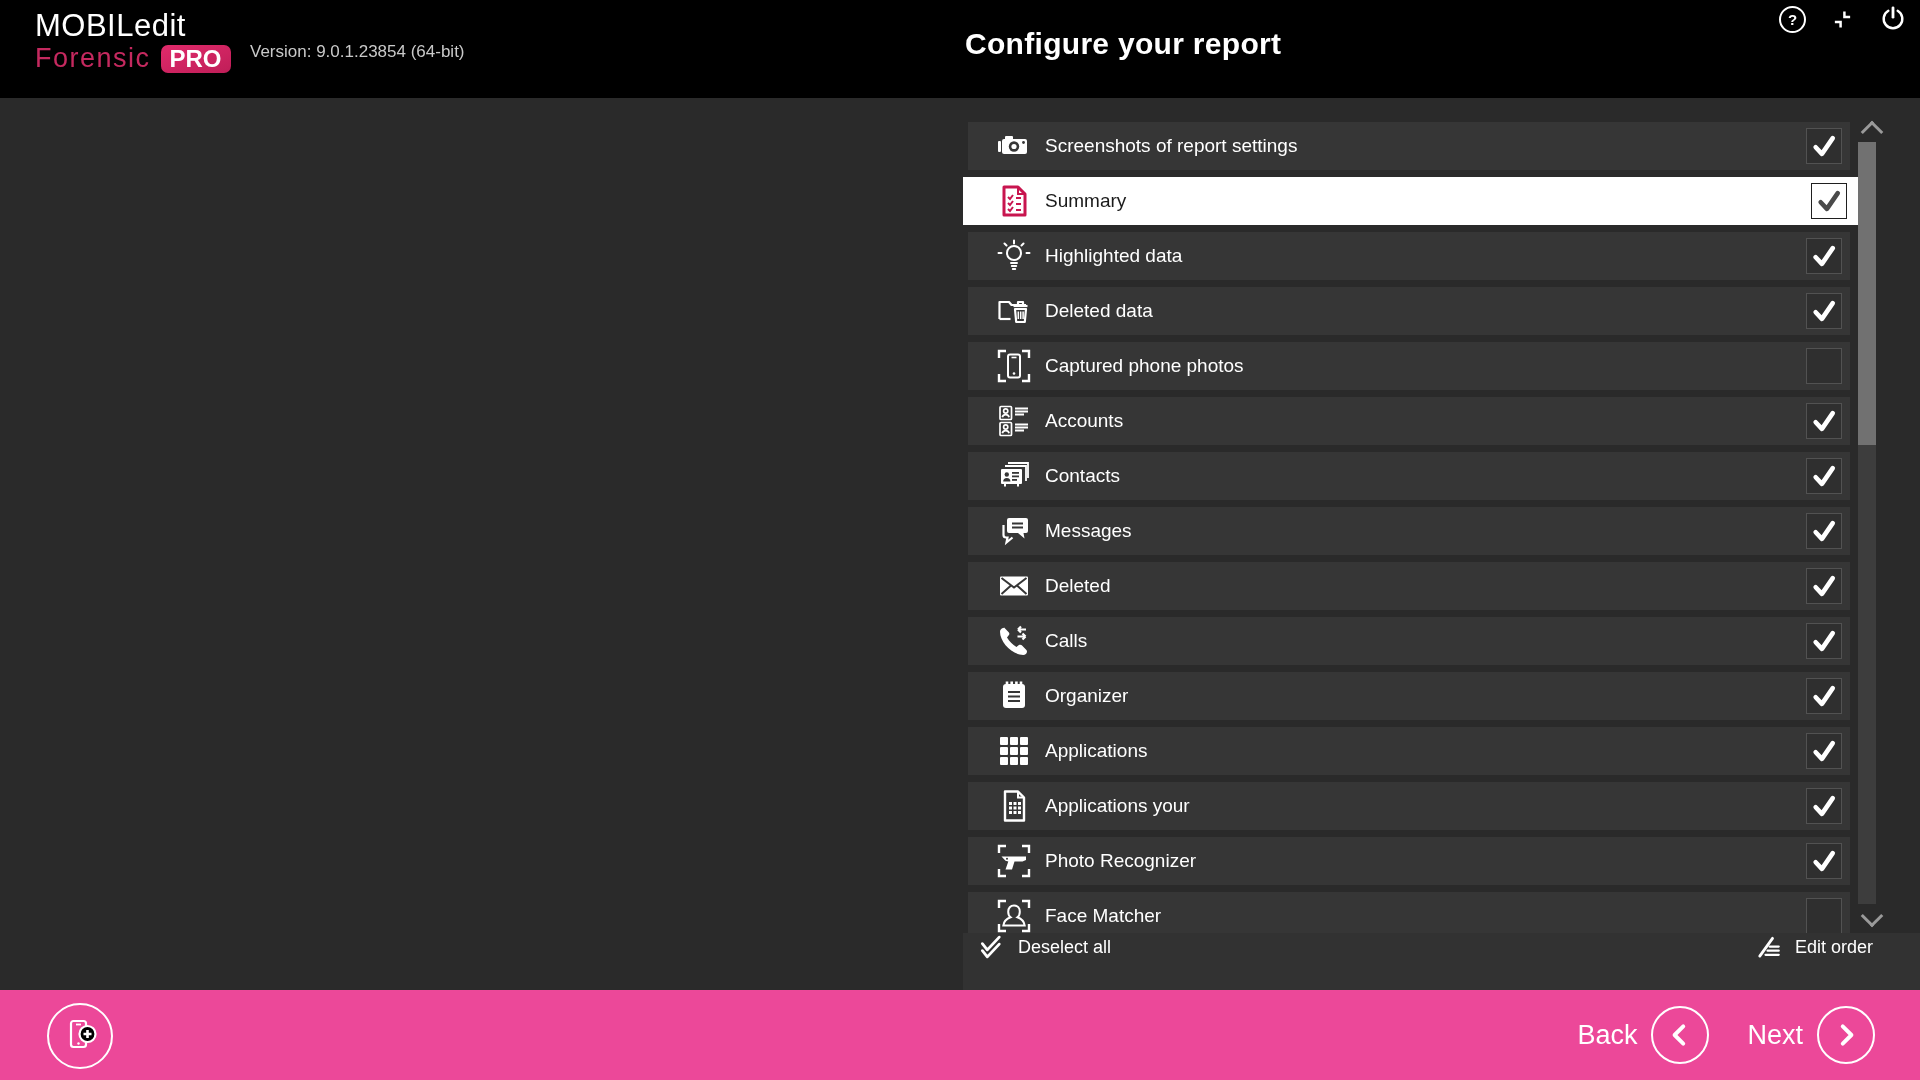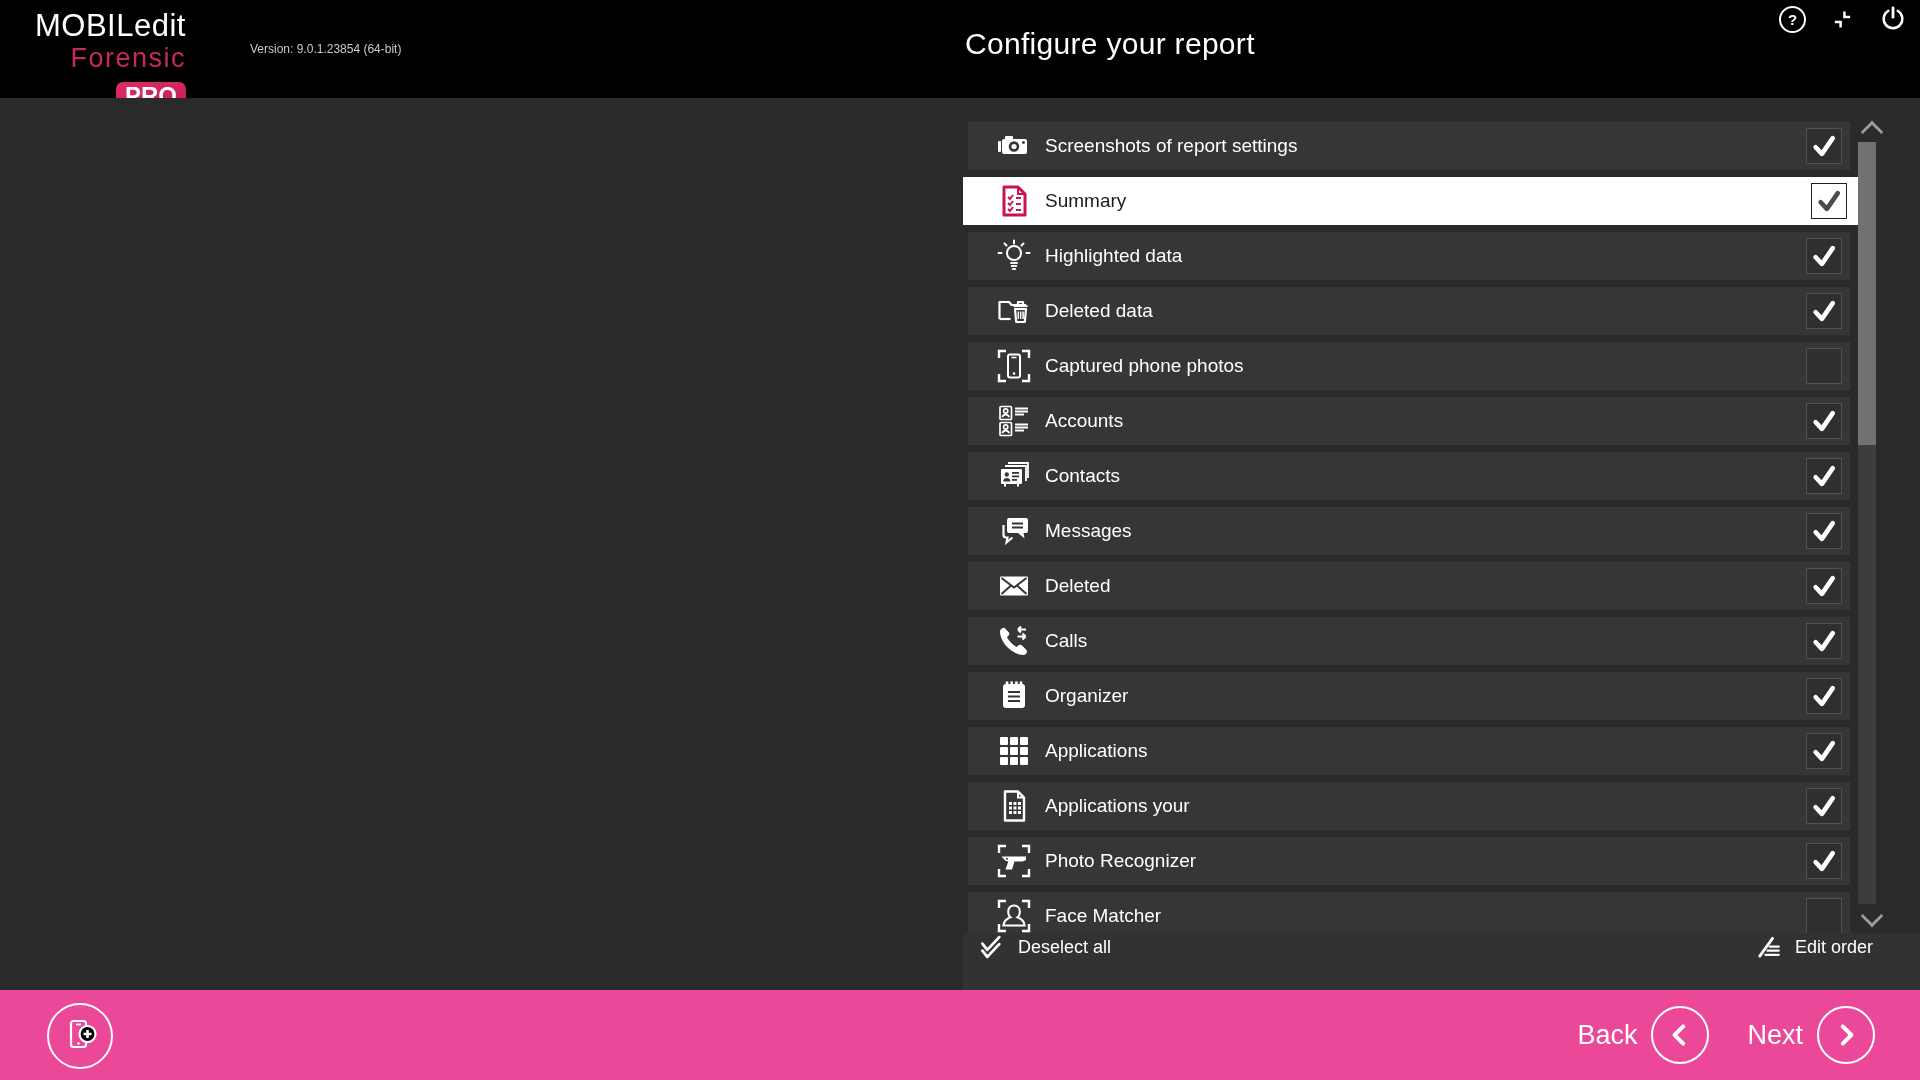--- a/index.html
+++ b/index.html
@@ -3,26 +3,26 @@
 <meta charset="utf-8">
 <style>
   html,body{margin:0;padding:0;background:#000;overflow:hidden;}
   #stage{position:relative;width:1920px;height:1080px;background:#000;
          font-family:"Liberation Sans",sans-serif;color:#fff;overflow:hidden;}
 
   
   .top-header{position:absolute;top:0;left:0;width:1920px;height:98px;background:#000;}
   .logo{position:absolute;left:35px;top:10px;line-height:1;}
   .logo-line1{font-size:31px;font-weight:400;letter-spacing:.5px;color:#fff;}
-  .logo-line2{display:flex;align-items:flex-end;gap:10px;margin-top:4px;flex-direction:column;}
+  .logo-line2{display:flex;align-items:flex-start;gap:10px;margin-top:4px;}
   .logo-forensic{font-size:27px;font-weight:400;letter-spacing:1.5px;color:#c5295f;}
   .logo-badge{display:inline-block;background:linear-gradient(160deg,#e12a6b,#bf1e58);
               border-radius:7px;padding:2px 9px;font-size:24px;font-weight:700;color:#fff;}
-  .version{position:absolute;left:250px;top:42px;font-size:12px;color:#c9c9c9;}
-  .page-title{position:absolute;left:965px;top:27px;font-size:30px;font-weight:400;color:#fff;letter-spacing:.3px;}
+  .version{position:absolute;left:250px;top:42px;font-size:17px;color:#c9c9c9;}
+  .page-title{position:absolute;left:965px;top:27px;font-size:30px;font-weight:700;color:#fff;letter-spacing:.3px;}
   .win-icons{position:absolute;top:4px;right:13px;display:flex;align-items:center;gap:26px;height:30px;}
   .win-icon{display:flex;align-items:center;justify-content:center;cursor:pointer;}
   .help-circle{width:23px;height:23px;border:2px solid #fff;border-radius:50%;
                display:flex;align-items:center;justify-content:center;font-size:15px;font-weight:700;color:#fff;}
   .restore-svg{width:21px;height:21px;}
   .power-svg{width:28px;height:28px;}
 
   
   .main-bg{position:absolute;top:98px;left:0;width:1920px;height:892px;background:#2a2a2a;}
 

